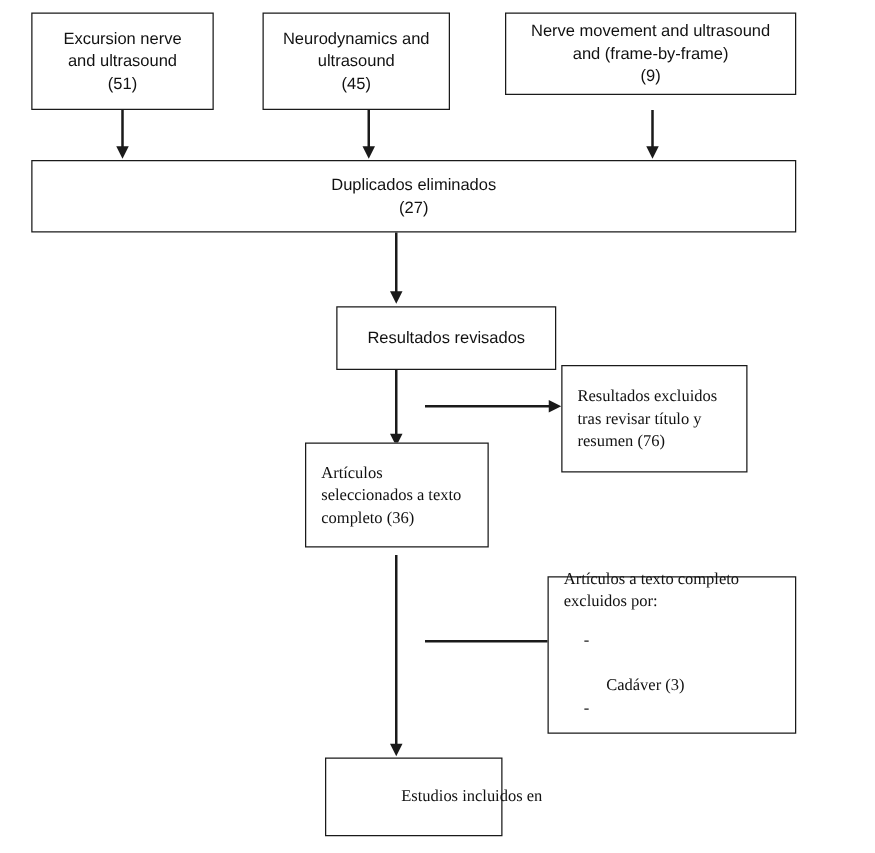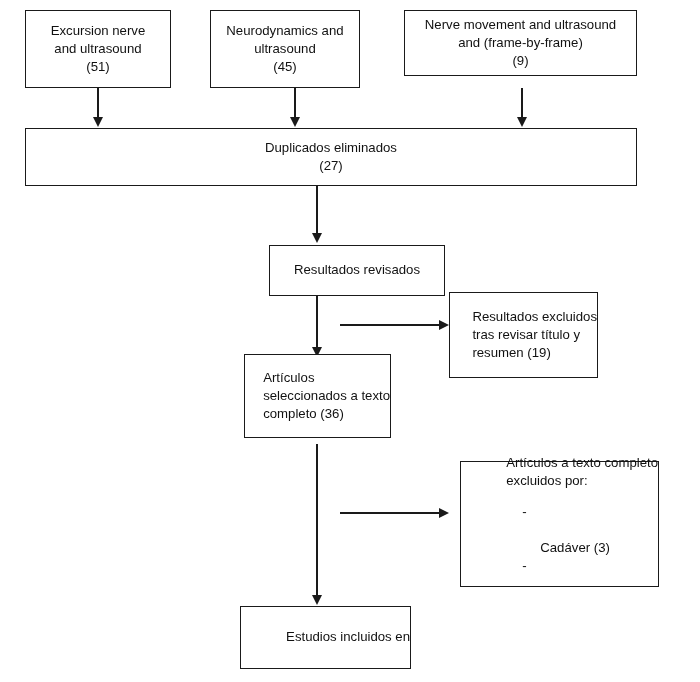--- a/index.html
+++ b/index.html
@@ -23,21 +23,21 @@
     border: 1.3px solid #1a1a1a;
     background: #ffffff;
     display: flex;
     flex-direction: column;
     justify-content: center;
     font-size: 13.2px;
     line-height: 1.38;
     color: #111111;
   }
   .box.center { align-items: center; text-align: center; }
-  .box.left   { align-items: flex-end; text-align: left; }
+  .box.left   { align-items: flex-start; text-align: left; font-family: Liberation Serif, serif; }
   .box .ln { display: block; white-space: pre; }
   .box.left .pad { padding: 0 0 0 12px; }
   .box.center .pad { padding: 0 6px; }
 
   
   .reasons {
     margin: 0;
     padding: 0;
     list-style: none;
   }
@@ -138,54 +138,54 @@
   <div class="vline" style="left:316px; top:296px; height:52px;"></div>
   <div class="arrow-down" style="left:311.5px; top:347px;"></div>
 
   <div class="hline" style="left:340px; top:324px; width:100px;"></div>
   <div class="arrow-right" style="left:439px; top:319.5px;"></div>
 
   <div class="box left" style="left:449px; top:292px; width:149px; height:86px;">
     <div class="pad">
       <span class="ln">Resultados excluidos</span>
       <span class="ln">tras revisar título y</span>
-      <span class="ln">resumen (19)</span>
+      <span class="ln">resumen (76)</span>
     </div>
   </div>
 
   <div class="box left" style="left:244px; top:354px; width:147px; height:84px;">
     <div class="pad">
       <span class="ln">Artículos</span>
       <span class="ln">seleccionados a texto</span>
       <span class="ln">completo (36)</span>
     </div>
   </div>
 
   <div class="vline" style="left:316px; top:444px; height:152px;"></div>
   <div class="arrow-down" style="left:311.5px; top:595px;"></div>
 
   <div class="hline" style="left:340px; top:512px; width:100px;"></div>
   <div class="arrow-right" style="left:439px; top:507.5px;"></div>
 
-  <div class="box left" style="left:460px; top:461px; width:199px; height:126px;">
+  <div class="box left" style="left:438px; top:461px; width:199px; height:126px;">
     <div class="pad">
       <span class="ln">Artículos a texto completo</span>
       <span class="ln">excluidos por:</span>
       <div class="gap"></div>
       <ul class="reasons">
         <li>
           <span class="dash">-</span>
           <span>Cadáver (3)</span>
         </li>
         <li>
           <span class="dash">-</span>
         </li>
       </ul>
     </div>
   </div>
 
-  <div class="box left" style="left:240px; top:606px; width:171px; height:63px;">
+  <div class="box left" style="left:260px; top:606px; width:142px; height:63px;padding-left:48px;">
     <div class="pad">
       <span class="ln">Estudios incluidos en</span>
     </div>
   </div>
 
 </div>
 
 </body></html>

